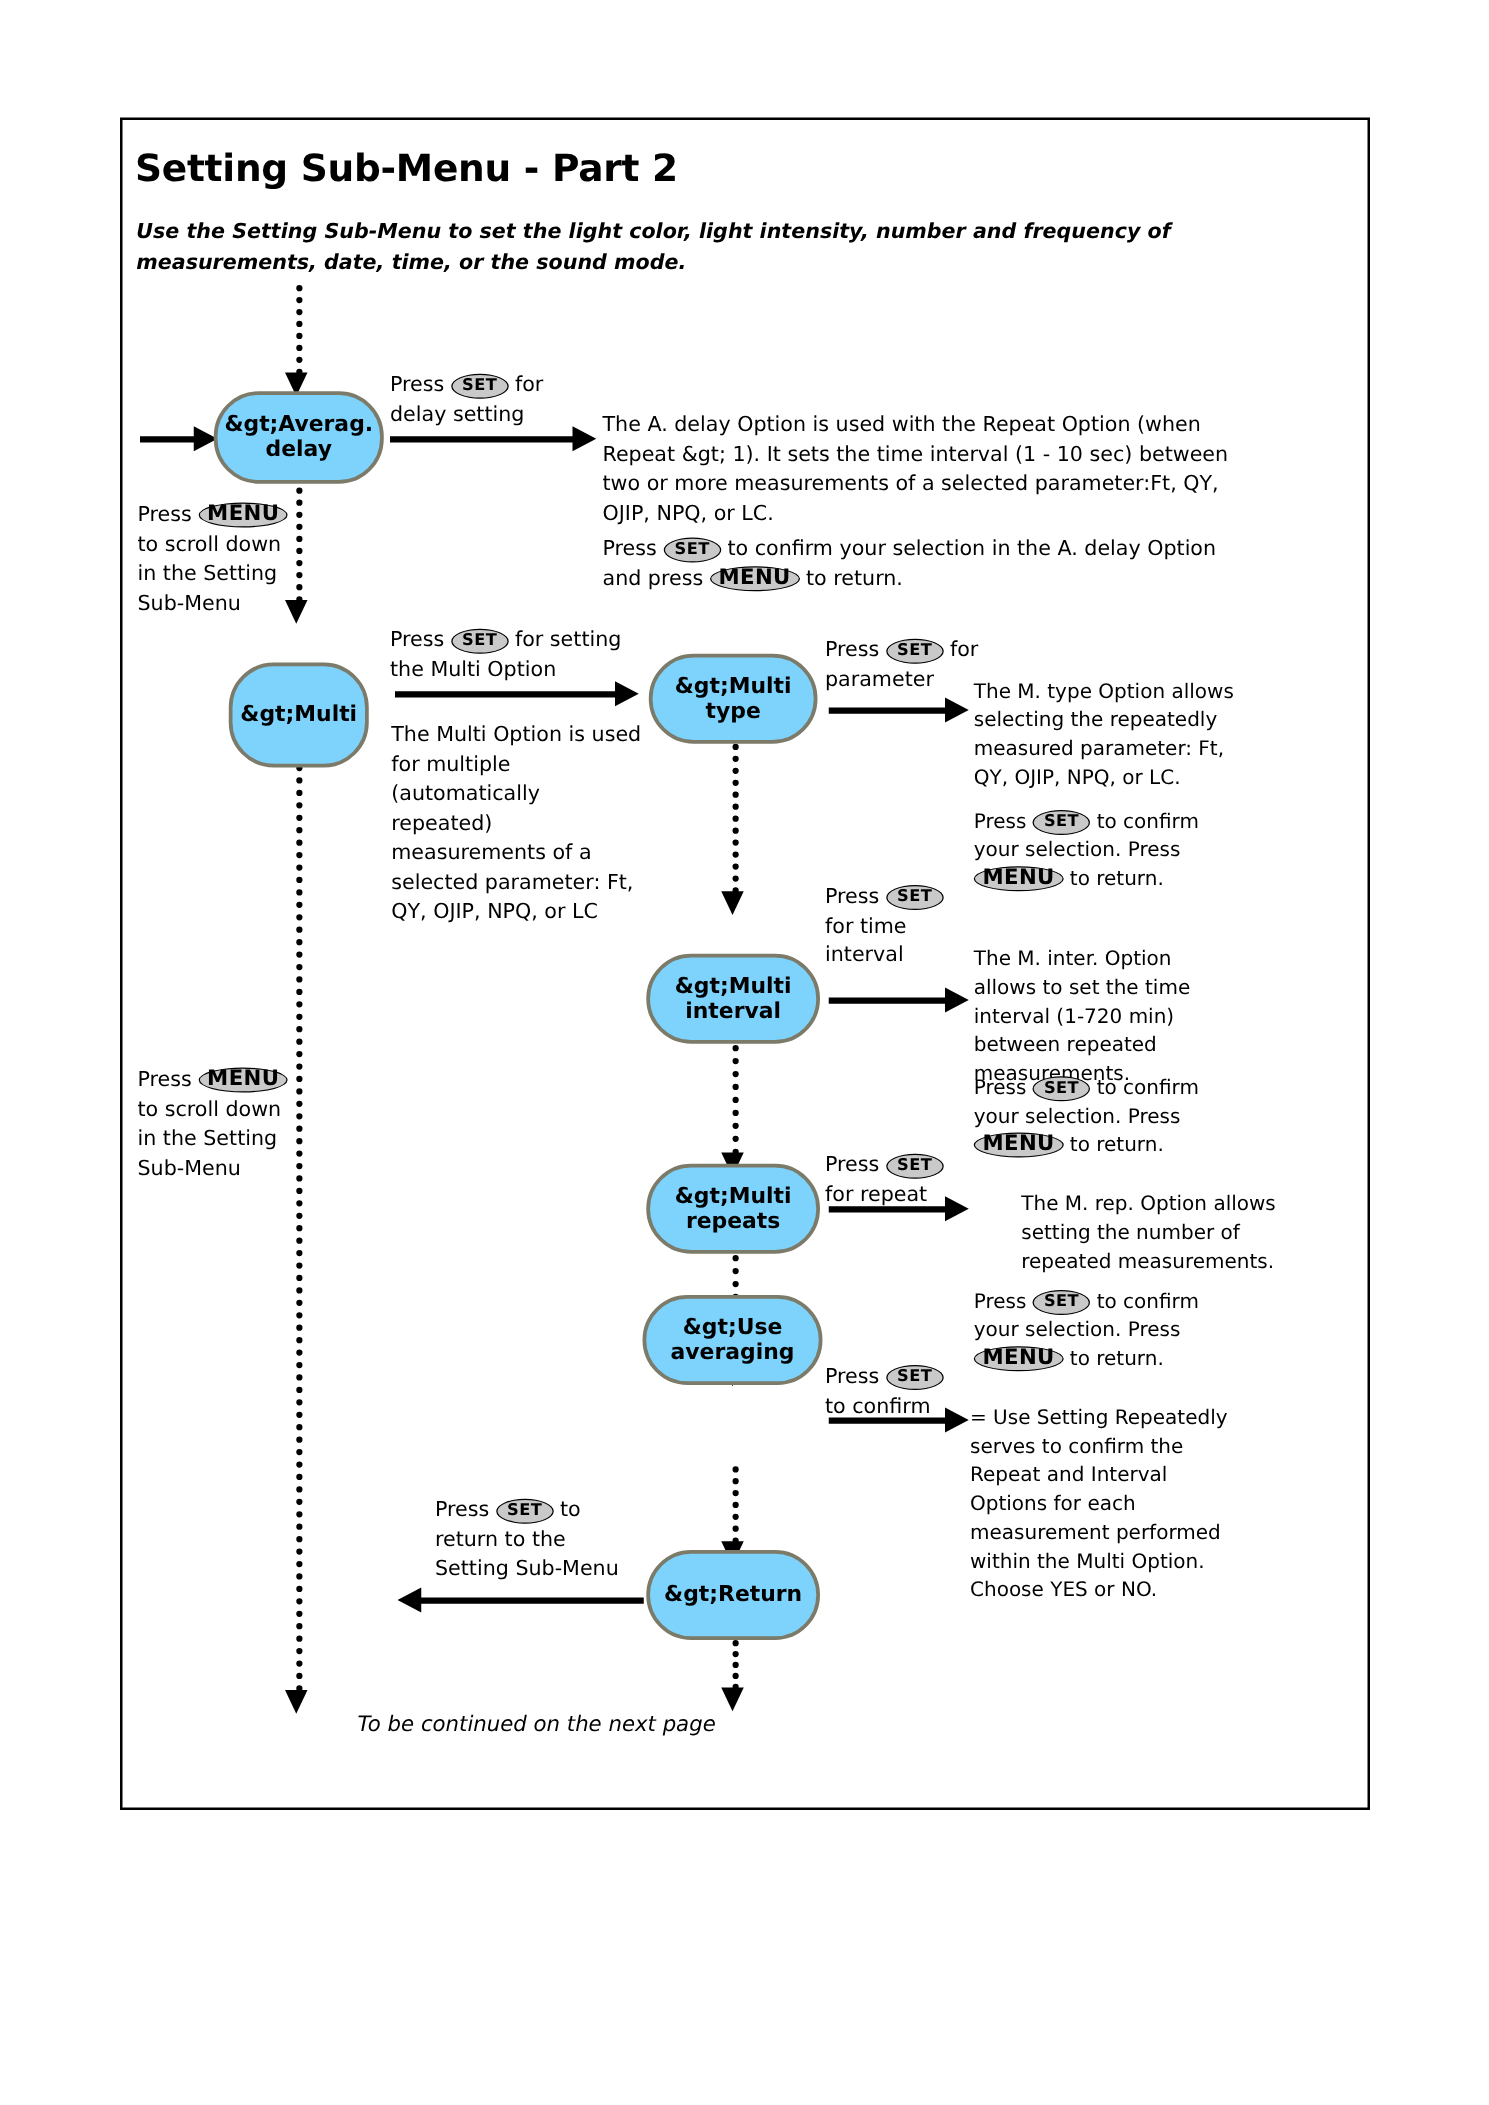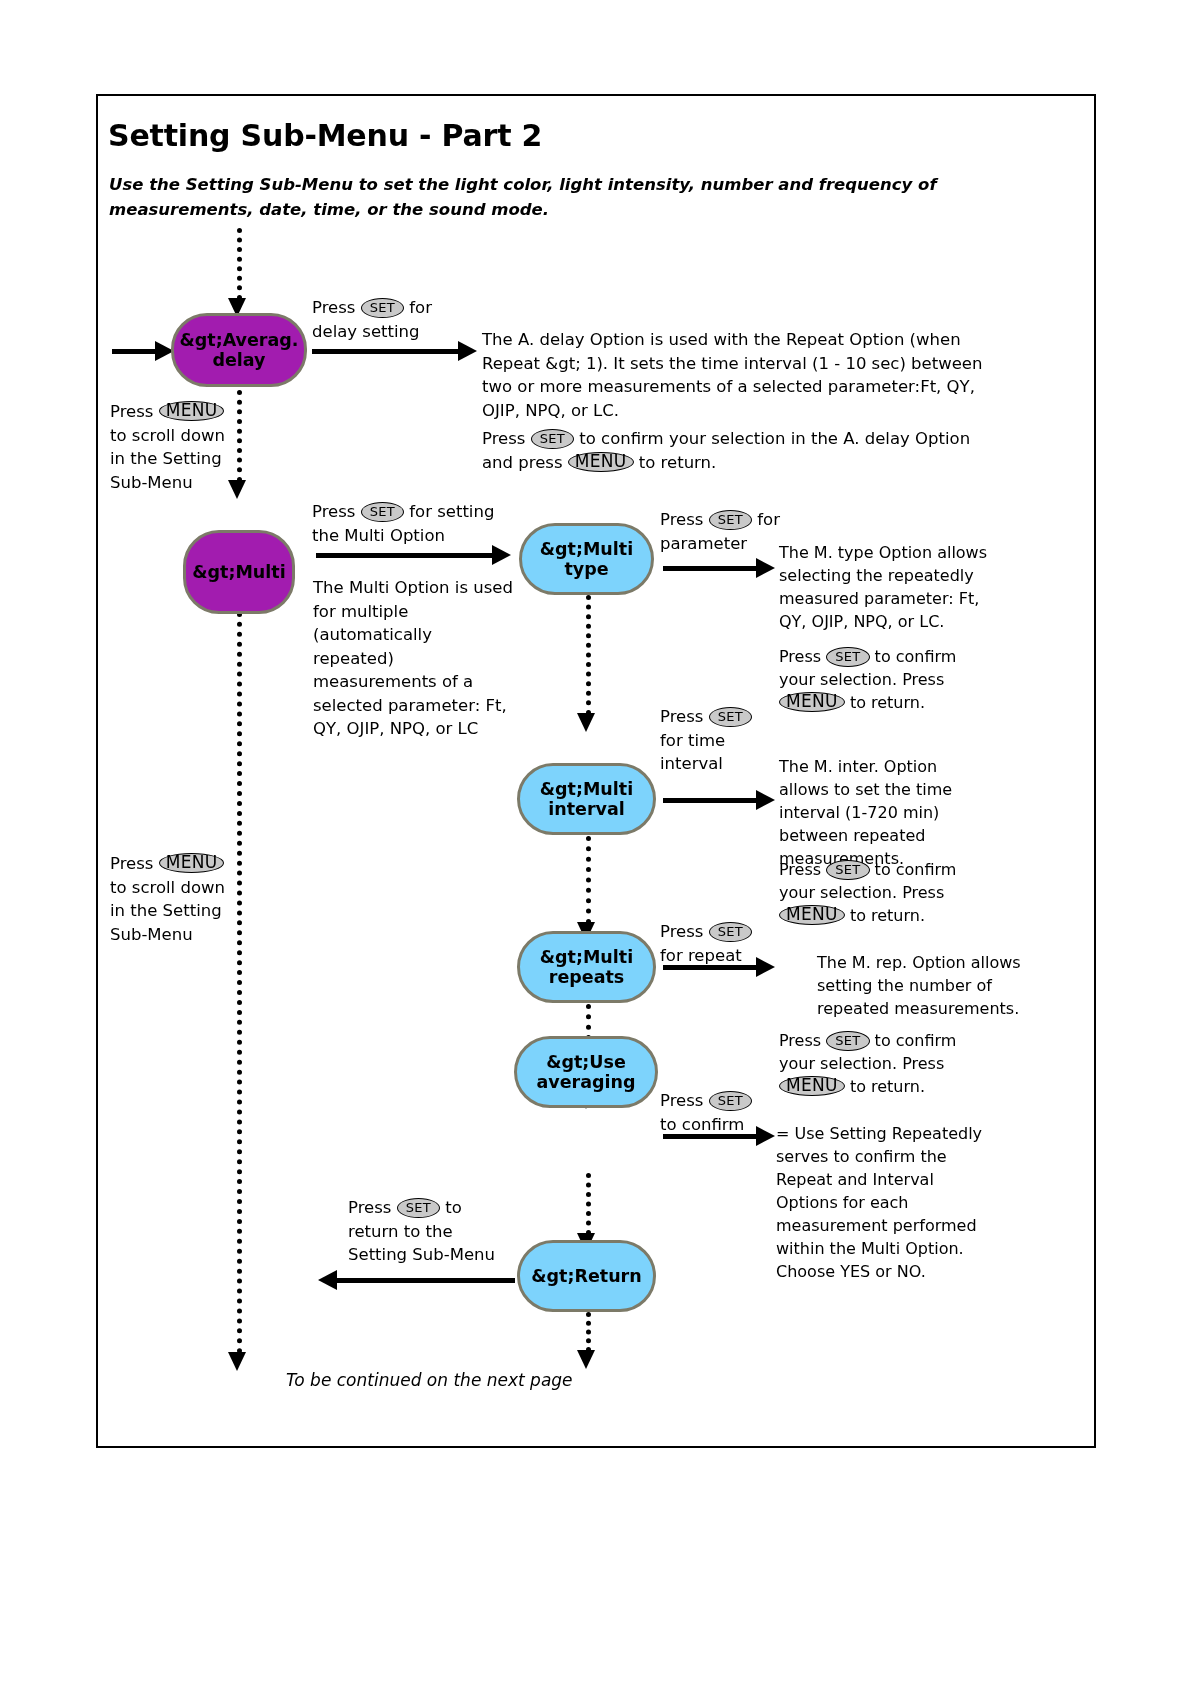--- a/index.html
+++ b/index.html
@@ -10,21 +10,21 @@
 
   #title{left:108px;top:118px;font-size:30px;font-weight:bold;letter-spacing:-0.2px;color:#000;
          font-family:"DejaVu Sans", sans-serif;}
   #subtitle{left:109px;top:172px;width:880px;font-size:16.5px;font-style:italic;font-weight:bold;
             line-height:25px;color:#000;}
 
   
   .node{position:absolute;display:flex;align-items:center;justify-content:center;
         border:3px solid #7c7a68;border-radius:36px;box-sizing:border-box;
         font-size:17.5px;font-weight:bold;color:#000;text-align:center;}
-  .node.yellow{background:#a21caf;}
+  .node.yellow{background:#7dd3fc;}
   .node.green{background:#7dd3fc;}
 
   
   .vdot{position:absolute;width:0;border-left:5px dotted #000;}
   .vdot-head{position:absolute;width:0;height:0;border-left:9px solid transparent;
              border-right:9px solid transparent;border-top:19px solid #000;}
 
   
   .harrow{position:absolute;height:5px;background:#000;}
   .harrow:after{content:"";position:absolute;right:-17px;top:-8px;width:0;height:0;
@@ -32,21 +32,21 @@
                 border-left:19px solid #000;}
   .harrow.left:after{content:"";position:absolute;left:-17px;right:auto;top:-8px;
                 border-left:none;border-right:19px solid #000;}
 
   
   .txt{position:absolute;font-size:16.5px;line-height:23.5px;color:#000;}
   .txt.small{font-size:16px;line-height:23px;}
 
   
   .key{display:inline-block;background:#c9c9c9;border:1.6px solid #000;border-radius:50%/50%;
-       padding:1px 8px 2px 8px;font-size:13px;font-weight:normal;line-height:15px;
+       padding:1px 8px 2px 8px;font-size:13px;font-weight:bold;line-height:15px;
        letter-spacing:0.3px;vertical-align:1px;color:#000;}
   .key.menu{font-size:17px;padding:1px 6px 2px 6px;}
 
   #footer{left:286px;top:1370px;font-size:17px;font-style:italic;color:#000;}
 </style>
 </head>
 <body>
 
 <div id="page">
 

